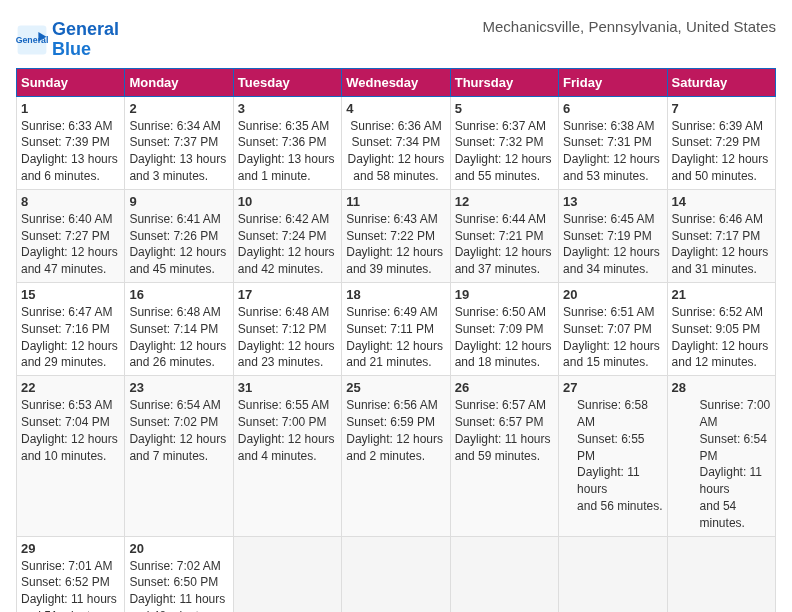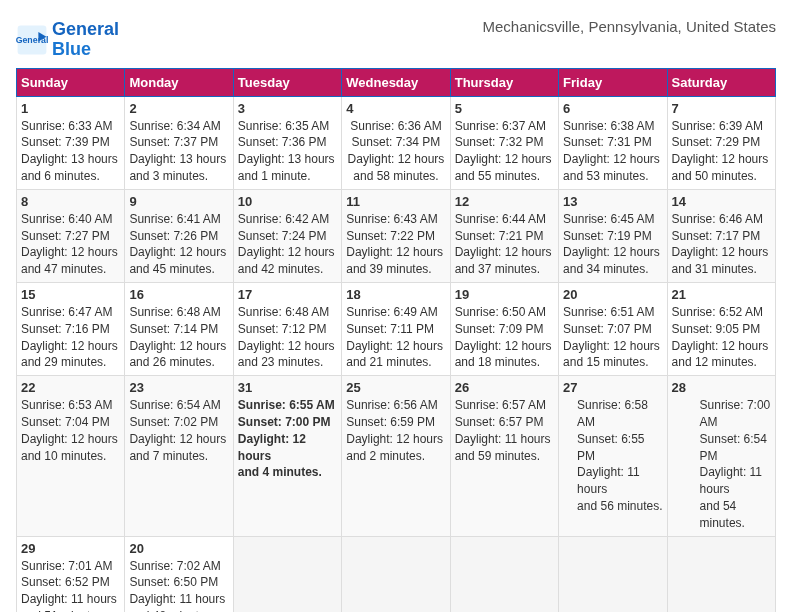--- a/index.html
+++ b/index.html
@@ -289,21 +289,21 @@
         </td>
         <td>
           <span class="day-num">23</span>
           <div class="day-info" style="white-space: pre-line;">Sunrise: 6:54 AM
 Sunset: 7:02 PM
 Daylight: 12 hours
 and 7 minutes.</div>
         </td>
         <td>
           <span class="day-num">31</span>
-          <div class="day-info" style="white-space: pre-line; font-weight: bold;">Sunrise: 6:55 AM
+          <div class="day-info" style="white-space: pre-line;">Sunrise: 6:55 AM
 Sunset: 7:00 PM
 Daylight: 12 hours
 and 4 minutes.</div>
         </td>
         <td>
           <span class="day-num">25</span>
           <div class="day-info" style="white-space: pre-line;">Sunrise: 6:56 AM
 Sunset: 6:59 PM
 Daylight: 12 hours
 and 2 minutes.</div>

